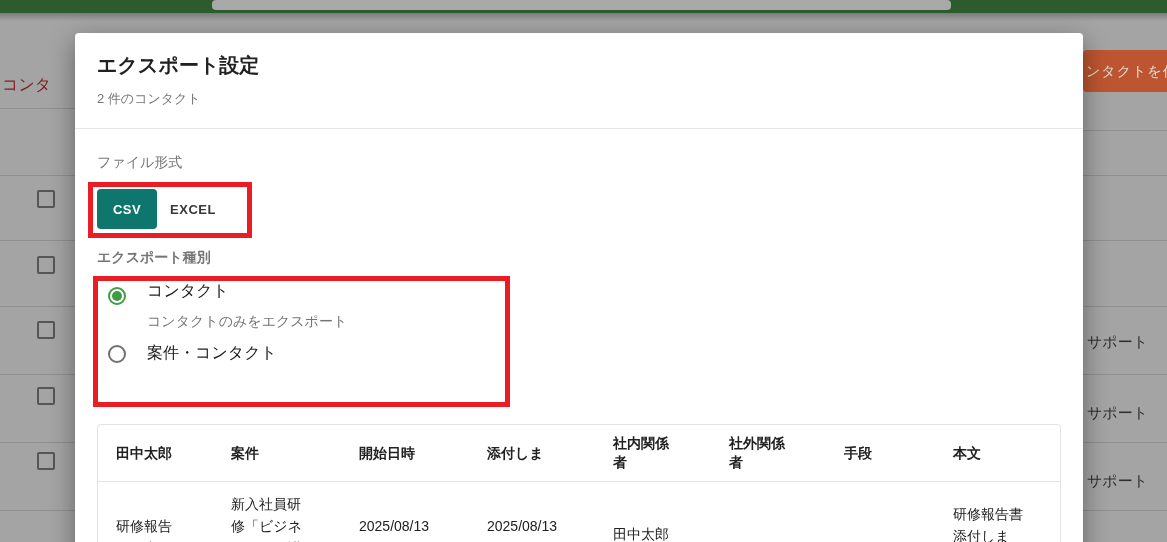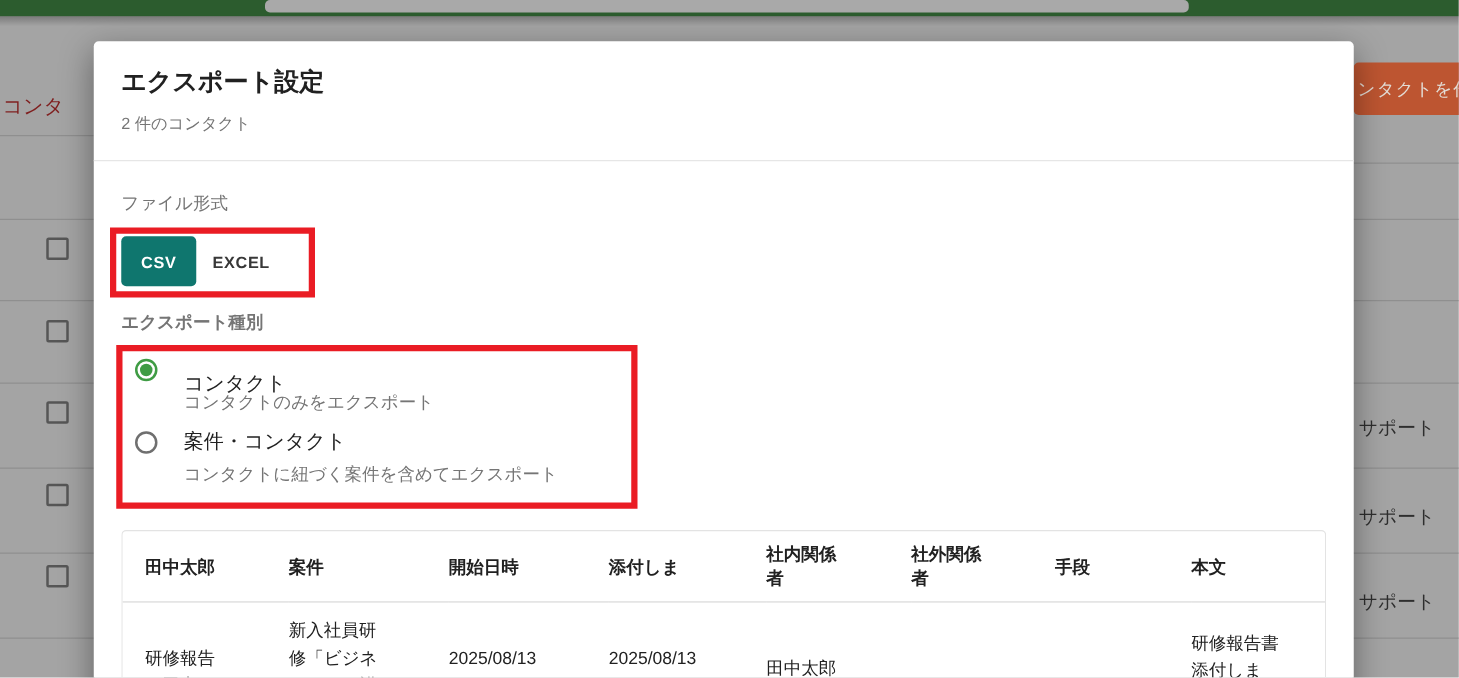--- a/index.html
+++ b/index.html
@@ -49,21 +49,21 @@
     display:flex;align-items:center;justify-content:center;}
 
   .radio{width:14px;height:14px;border-radius:50%;display:flex;align-items:center;justify-content:center;}
   .radio.sel{border:2px solid #3f9c44;}
   .radio.unsel{border:2px solid #6f6f6f;}
   .radio .dot{width:10px;height:10px;border-radius:50%;background:#3f9c44;}
   .r1{left:33px;top:254px;}
   .r2{left:33px;top:312px;}
   .opt-label{font-size:16px;color:#212121;}
   .opt-desc{font-size:14px;color:#757575;}
-  .r1-label{left:72px;top:264px;font-family:Liberation Mono, monospace;}
+  .r1-label{left:72px;top:248px;font-family:Liberation Mono, monospace;}
   .r1-desc{left:72px;top:280px;text-align:center;}
   .r2-label{left:72px;top:310px;}
   .r2-desc{left:72px;top:338px;}
 
   
   .tbl-wrap{left:22px;top:391px;width:964px;height:118px;border:1px solid #e3e3e3;
     border-bottom:none;border-radius:4px 4px 0 0;overflow:hidden;box-sizing:border-box;}
   table{border-collapse:collapse;table-layout:fixed;width:962px;}
   th{height:56px;vertical-align:middle;text-align:left;font-size:14px;font-weight:600;
     color:#212121;border-bottom:1px solid #e3e3e3;padding:0 12px 0 0;line-height:19px;}
@@ -121,21 +121,20 @@
   <div class="abs hl-box hl2"></div>
 
   <div class="abs radio sel r1">
       <div class="dot"></div>
     </div>
   <div class="abs opt-label r1-label">コンタクト</div>
   <div class="abs opt-desc r1-desc">コンタクトのみをエクスポート</div>
 
   <div class="abs radio unsel r2"></div>
   <div class="abs opt-label r2-label">案件・コンタクト</div>
-  <div class="abs opt-desc r2-desc">コンタクトに紐づく案件を含めてエクスポート</div>
 
   <div class="abs tbl-wrap">
     <table>
       <colgroup>
         <col style="width:133px">
           <col style="width:128px">
           <col style="width:128px">
           <col style="width:126px">
         <col style="width:116px">
           <col style="width:115px">

